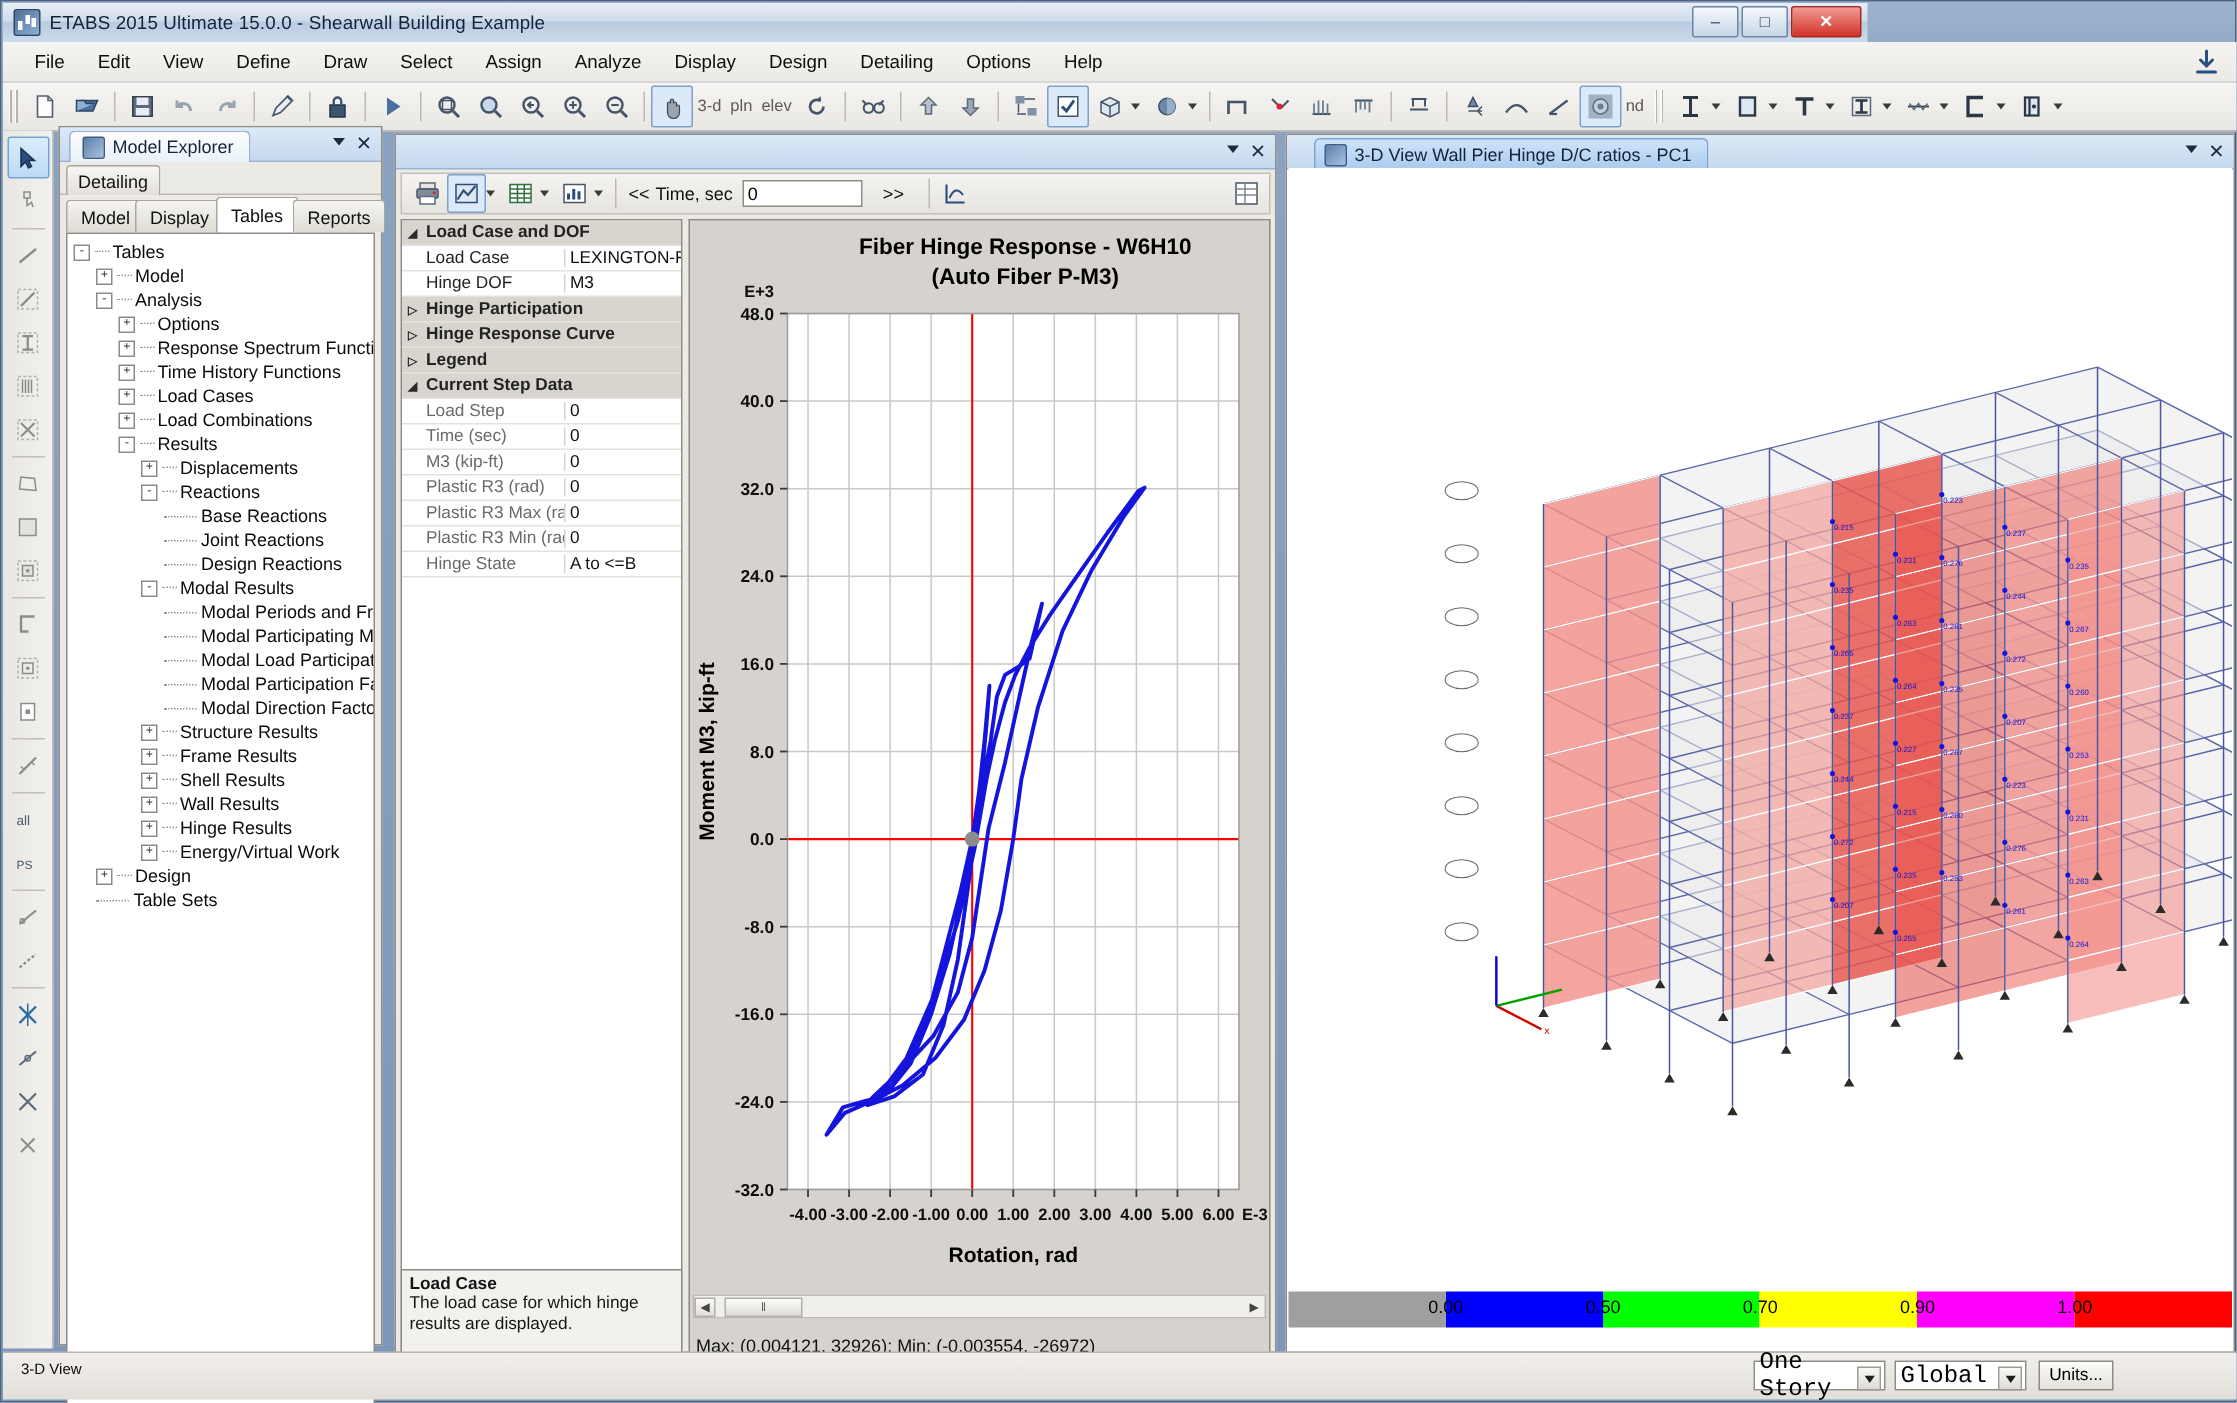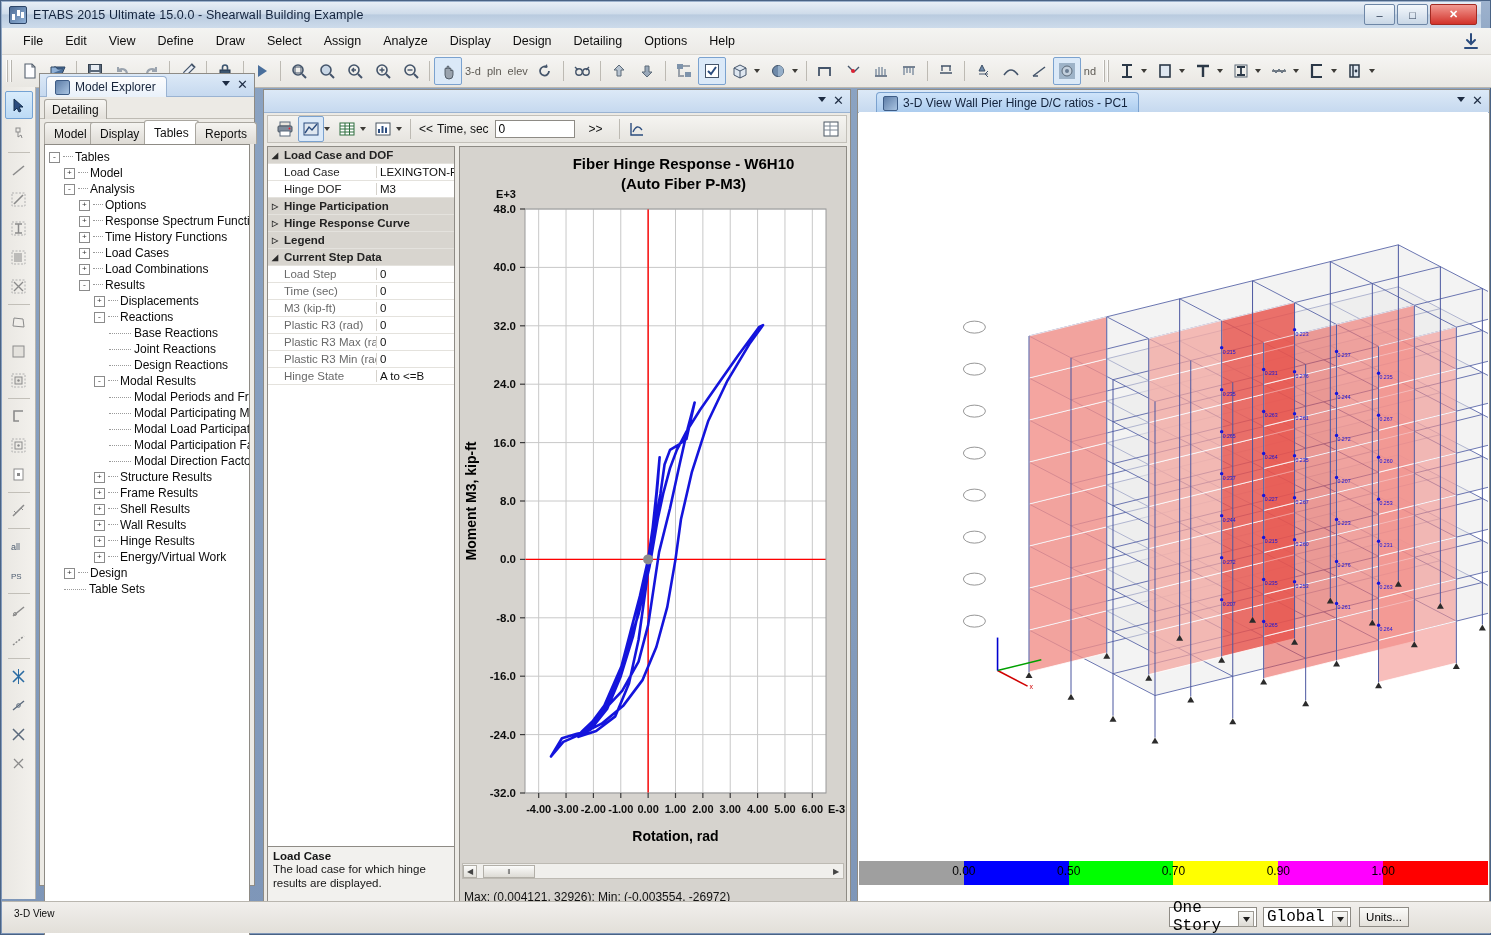--- a/index.html
+++ b/index.html
@@ -11,21 +11,21 @@
     -webkit-font-smoothing:antialiased;
   }
   .app{
     position:absolute;left:0;top:0;width:1491px;height:935px;
     background:linear-gradient(180deg,#9db2cd 0%, #8ba3c2 6%, #7e96b8 100%);
     border:1px solid #4a6385;
     box-sizing:border-box;
   }
   
   .titlebar{
-    position:absolute;left:1px;top:1px;width:1479px;height:26px;
+    position:absolute;left:1px;top:1px;width:1243px;height:26px;
     background:linear-gradient(180deg,#e8eef6 0%,#cfdcea 45%,#b9cbdf 50%,#cddbeb 100%);
     display:flex;align-items:center;
   }
   .titlebar .ico{
     width:16px;height:16px;margin-left:7px;margin-right:6px;
     background:linear-gradient(135deg,#4f6d96,#8fb0d6);
     border:1px solid #2d4568;border-radius:2px;position:relative;
   }
   .titlebar .ico:after{
     content:"";position:absolute;left:2px;top:7px;width:3px;height:6px;background:#fff;
@@ -67,21 +67,21 @@
     background:linear-gradient(90deg,#e9e7e2,#f3f1ed);
     border-right:1px solid #b9b6af;
     display:flex;flex-direction:column;align-items:center;padding-top:4px;box-sizing:border-box;
   }
   .lb{width:26px;height:26px;margin-bottom:1px;display:flex;align-items:center;justify-content:center;
       border:1px solid transparent;border-radius:2px;}
   .lb.sel{background:linear-gradient(180deg,#d9ecfb,#bcdaf5);border-color:#74a3d4;}
   .lsep{width:22px;height:1px;background:#c2bfb8;margin:3px 0;}
   
   .mexp{
-    position:absolute;left:38px;top:72px;width:216px;height:813px;
+    position:absolute;left:38px;top:83px;width:216px;height:813px;
     background:#eceae5;border:1px solid #8e8b85;box-sizing:border-box;
   }
   .panel-tabrow{height:22px;position:relative;background:linear-gradient(180deg,#dce9f7,#c6d9ef);
                 border-bottom:1px solid #9ab3d2;}
   .panel-tab{position:absolute;left:6px;top:2px;height:20px;padding:0 10px 0 8px;
     background:linear-gradient(180deg,#fdfdfd,#e9f1fa);
     border:1px solid #9ab3d2;border-bottom:none;border-radius:4px 4px 0 0;
     display:flex;align-items:center;gap:5px;font-size:12px;color:#17243a;}
   .tabico{width:13px;height:13px;background:linear-gradient(135deg,#5e7ea8,#a9c4e2);border:1px solid #3d5madj;border:1px solid #3d5c86;border-radius:2px;}
   .panel-x{position:absolute;right:6px;top:3px;font-size:13px;color:#1d2b42;cursor:pointer;}

